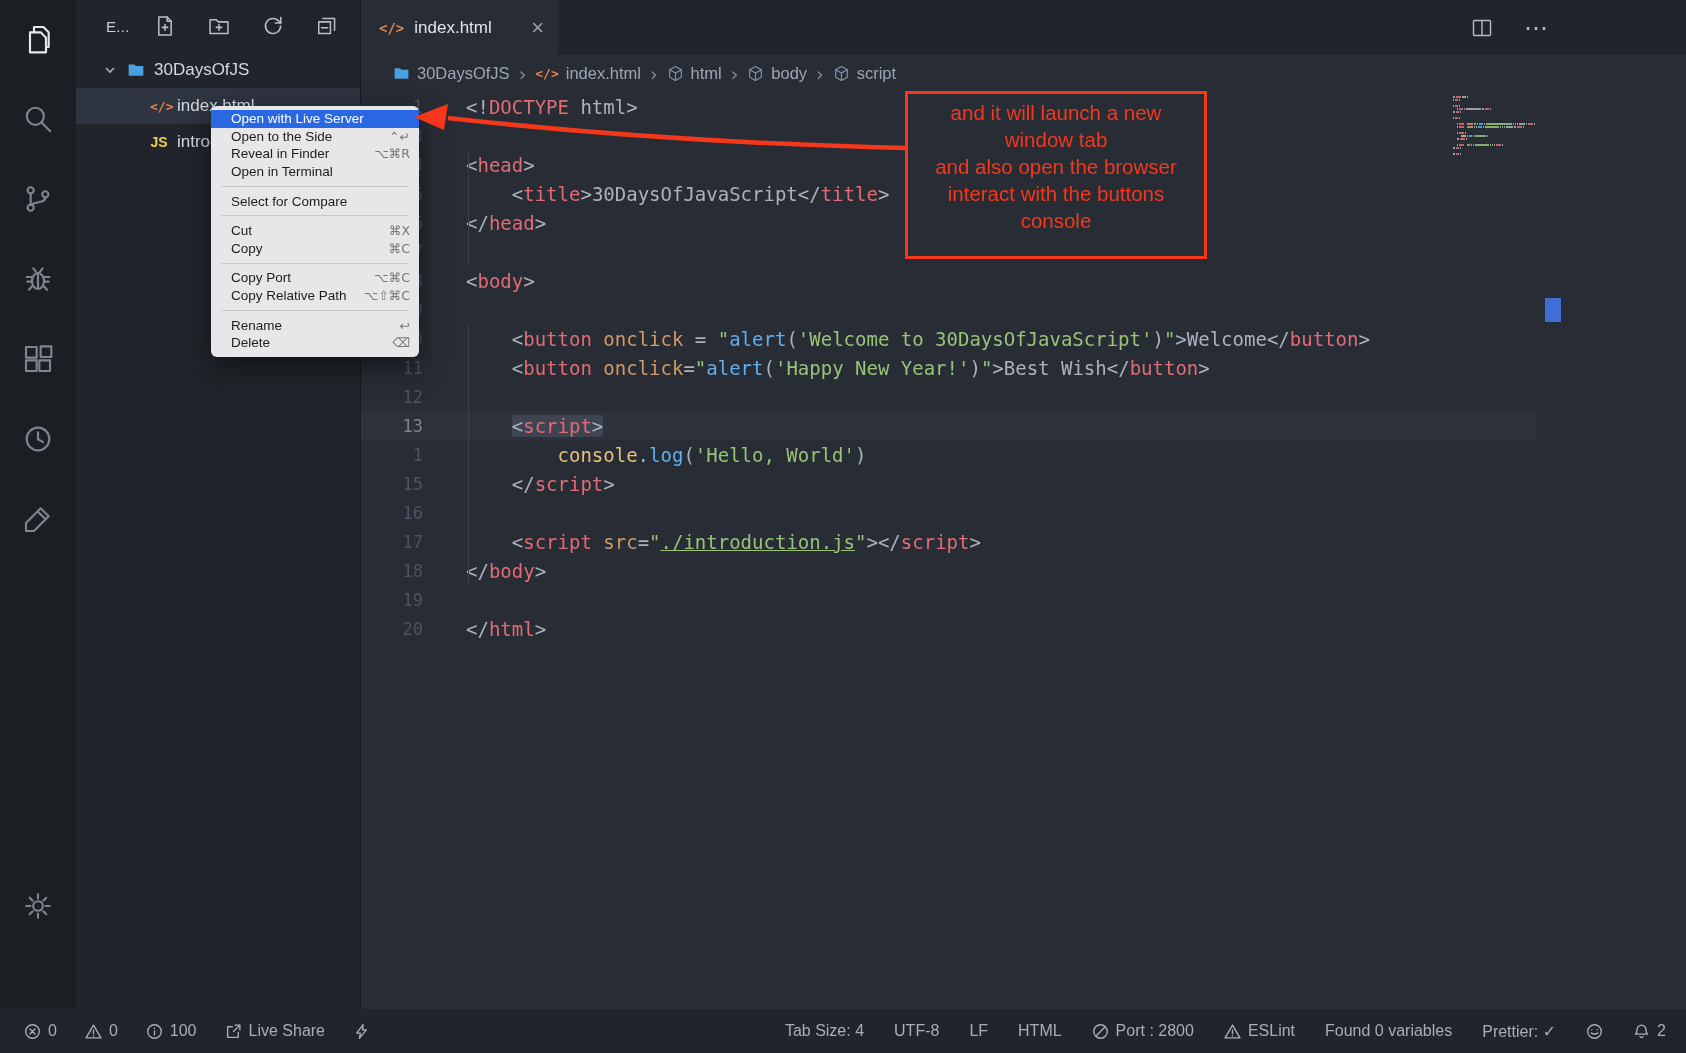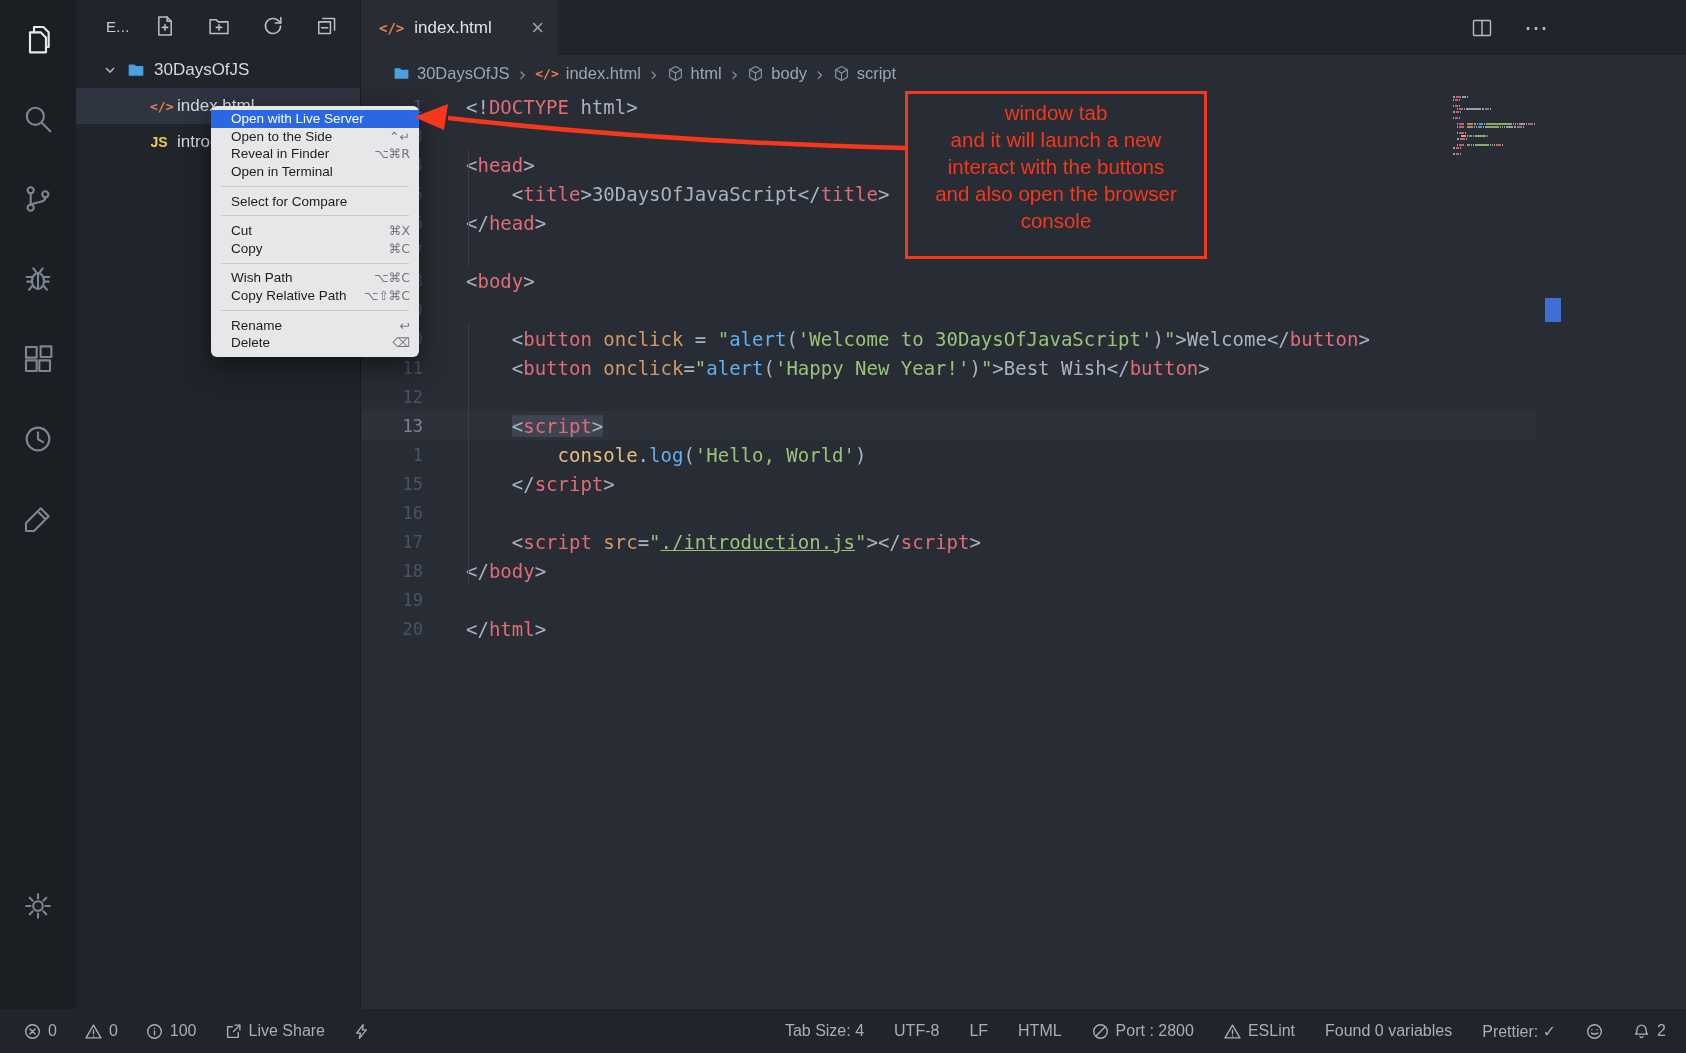--- a/index.html
+++ b/index.html
@@ -438,43 +438,43 @@
     <div class="menu-item">
       <span>Cut</span>
       <span class="menu-shortcut">⌘X</span>
     </div>
     <div class="menu-item">
       <span>Copy</span>
       <span class="menu-shortcut">⌘C</span>
     </div>
     <div class="menu-sep"></div>
     <div class="menu-item">
-      <span>Wish Path</span>
+      <span>Copy Port</span>
       <span class="menu-shortcut">⌥⌘C</span>
     </div>
     <div class="menu-item">
       <span>Copy Relative Path</span>
       <span class="menu-shortcut">⌥⇧⌘C</span>
     </div>
     <div class="menu-sep"></div>
     <div class="menu-item">
       <span>Rename</span>
       <span class="menu-shortcut">↩</span>
     </div>
     <div class="menu-item">
       <span>Delete</span>
       <span class="menu-shortcut">⌫</span>
     </div>
   </div>
 
 <div class="annotation-box">
+    <div>and it will launch a new</div>
     <div>window tab</div>
-    <div>and it will launch a new</div>
+    <div>and also open the browser</div>
     <div>interact with the buttons</div>
-    <div>and also open the browser</div>
     <div>console</div>
   </div>
 <svg class="arrow-overlay" viewBox="0 0 1686 1053">
   <path d="M 906 148 Q 660 142 448 118" stroke="#f5381c" stroke-width="4.5" fill="none"></path>
   <polygon points="414,117 448,104 444,130" fill="#f5381c"></polygon>
 </svg>
 
 <div class="status-bar">
   <div class="sb-left">
       <span class="sb-item">

